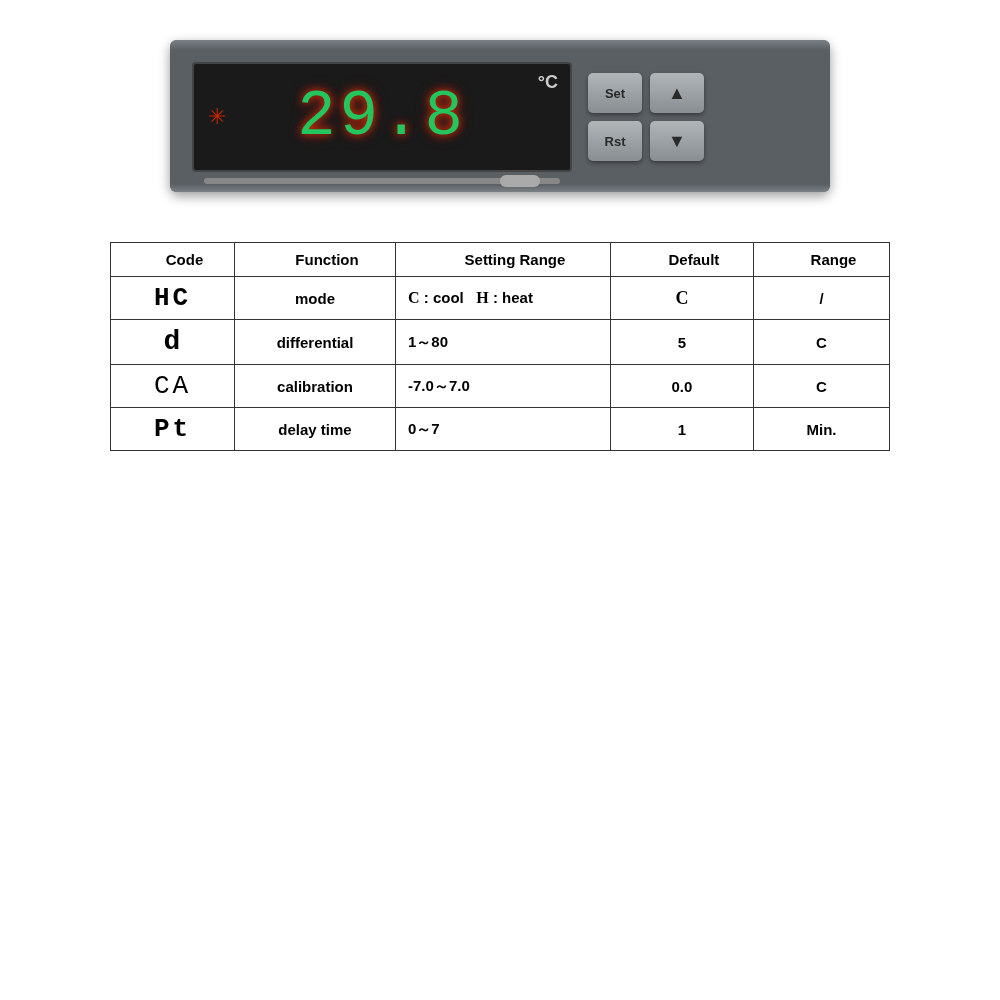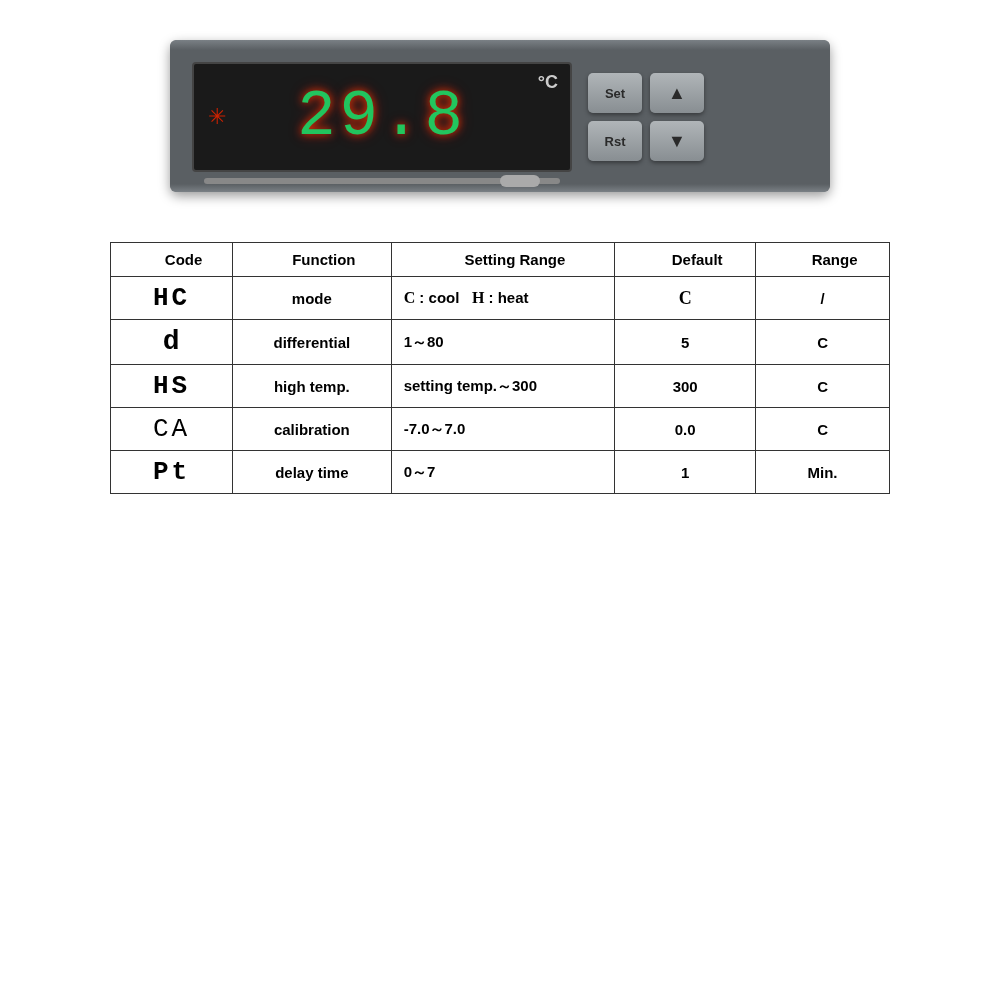--- a/index.html
+++ b/index.html
@@ -229,27 +229,20 @@
       <td>/</td>
     </tr>
         <tr>
       <td class="code-cell"><span style="font-family:'Courier New',monospace;font-weight:900;font-size:28px;">d</span></td>
       <td>differential</td>
       <td class="setting-range-cell">1～80</td>
       <td class="default-cell">5</td>
       <td>C</td>
     </tr>
         <tr>
-      <td class="code-cell"><span style="font-family:'Courier New',monospace;font-weight:900;font-size:26px;letter-spacing:3px;">HS</span></td>
-      <td>high temp.</td>
-      <td class="setting-range-cell">setting temp.～300</td>
-      <td class="default-cell">300</td>
-      <td>C</td>
-    </tr>
-        <tr>
       <td class="code-cell"><span style="font-family:'Courier New',monospace;font-weight:400;font-size:26px;letter-spacing:3px;">CA</span></td>
       <td>calibration</td>
       <td class="setting-range-cell">-7.0～7.0</td>
       <td class="default-cell">0.0</td>
       <td>C</td>
     </tr>
         <tr>
       <td class="code-cell"><span style="font-family:'Courier New',monospace;font-weight:900;font-size:26px;letter-spacing:3px;">Pt</span></td>
       <td>delay time</td>
       <td class="setting-range-cell">0～7</td>

